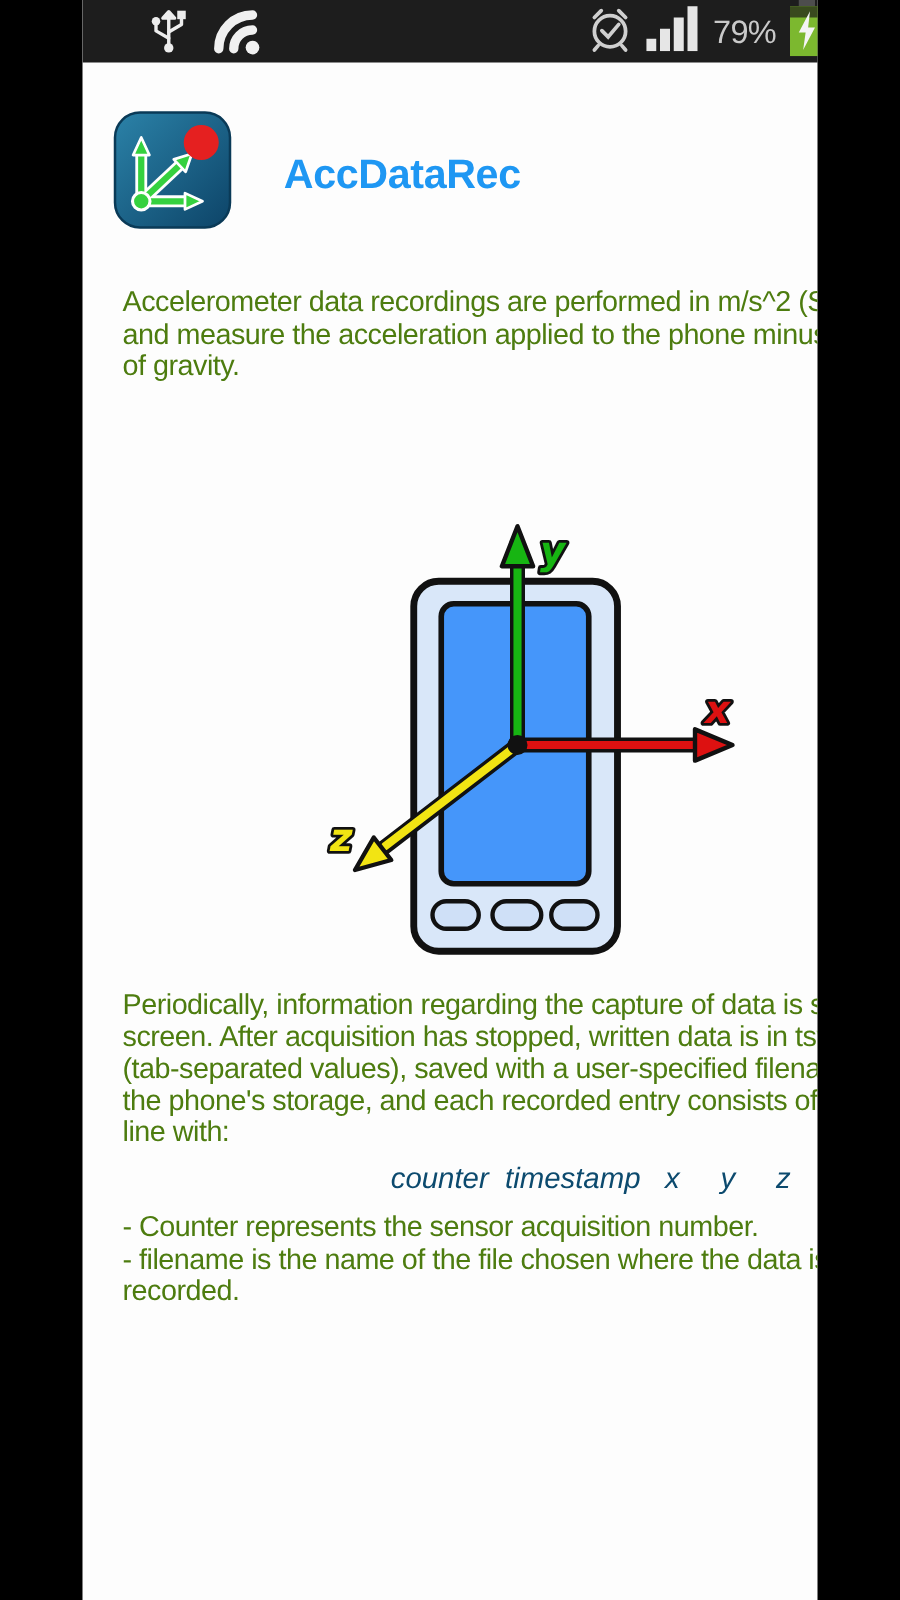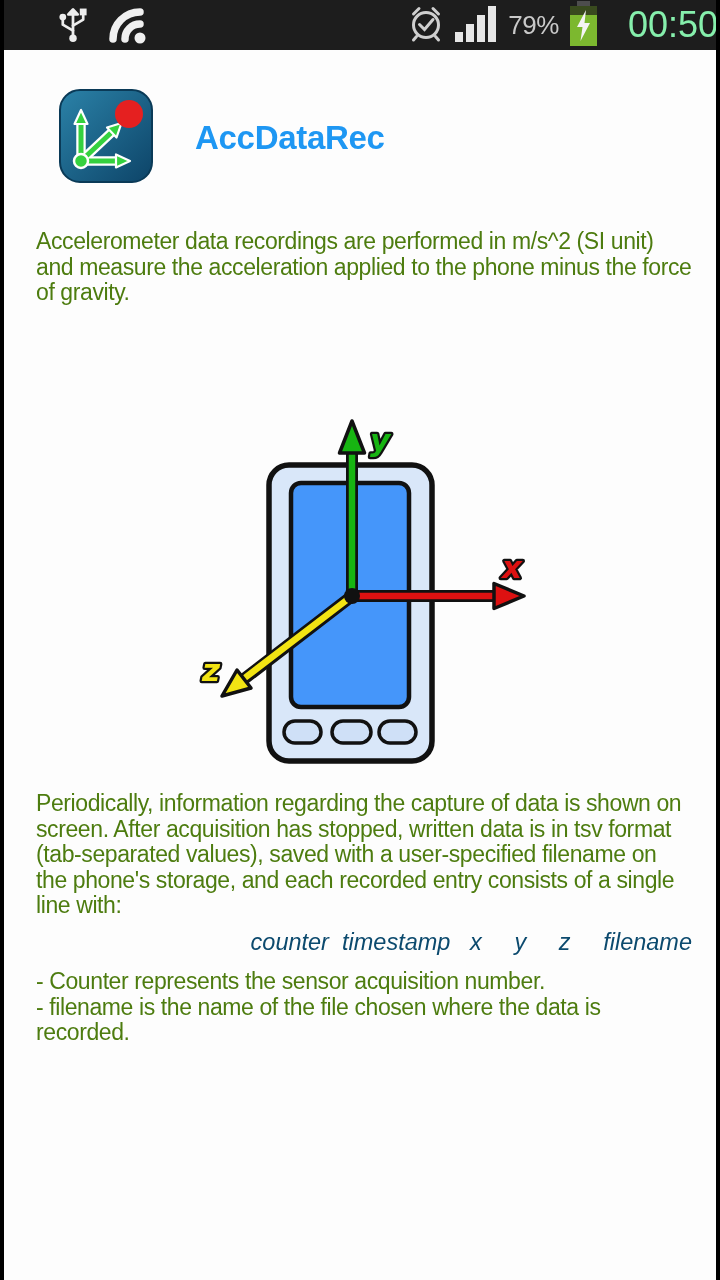--- a/index.html
+++ b/index.html
@@ -1,31 +1,31 @@
 <!DOCTYPE html>
 <html><head>
 <meta charset="utf-8">
 <style>
   * { margin:0; padding:0; box-sizing:border-box; }
   html,body { background:#000; }
   .screen {
-    position:relative; width:712px; height:1280px; background:#fdfdfd;
+    position:relative; width:588px; height:1280px; background:#fdfdfd;
     font-family:"Liberation Sans", sans-serif; overflow:hidden; margin:0 auto;
   }
   
   .status-bar {
     position:absolute; top:0; left:0; width:720px; height:50px;
     background:#1d1d1d; display:flex; align-items:center;
   }
   .sb-left { display:flex; align-items:center; gap:16px; margin-left:52px; }
   .sb-right { display:flex; align-items:center; gap:9px; margin-left:auto; margin-right:6px; }
   .sb-pct { color:#c9c9c9; font-size:26px; letter-spacing:-0.5px; }
   .sb-time { color:#86efac; font-size:36px; letter-spacing:0px; margin-left:20px; }
   
-  .app-header { position:absolute; top:88px; left:54px; display:flex; align-items:center;justify-content:flex-end; }
+  .app-header { position:absolute; top:88px; left:24px; display:flex; align-items:center;justify-content:flex-end; }
   .app-title { margin-left:41px; font-size:33px; font-weight:bold; letter-spacing:-0.3px; }
   
   .para, .bullets {
     position:absolute; left:32px; width:656px;
     font-size:23px; line-height:25.5px; color:#4d7c0f; letter-spacing:-0.4px;
   }
   .formula {
     position:absolute; left:32px; width:656px; text-align:right;
     font-size:23.5px; font-style:italic; color:#0c4a6e; white-space:pre;
   }

